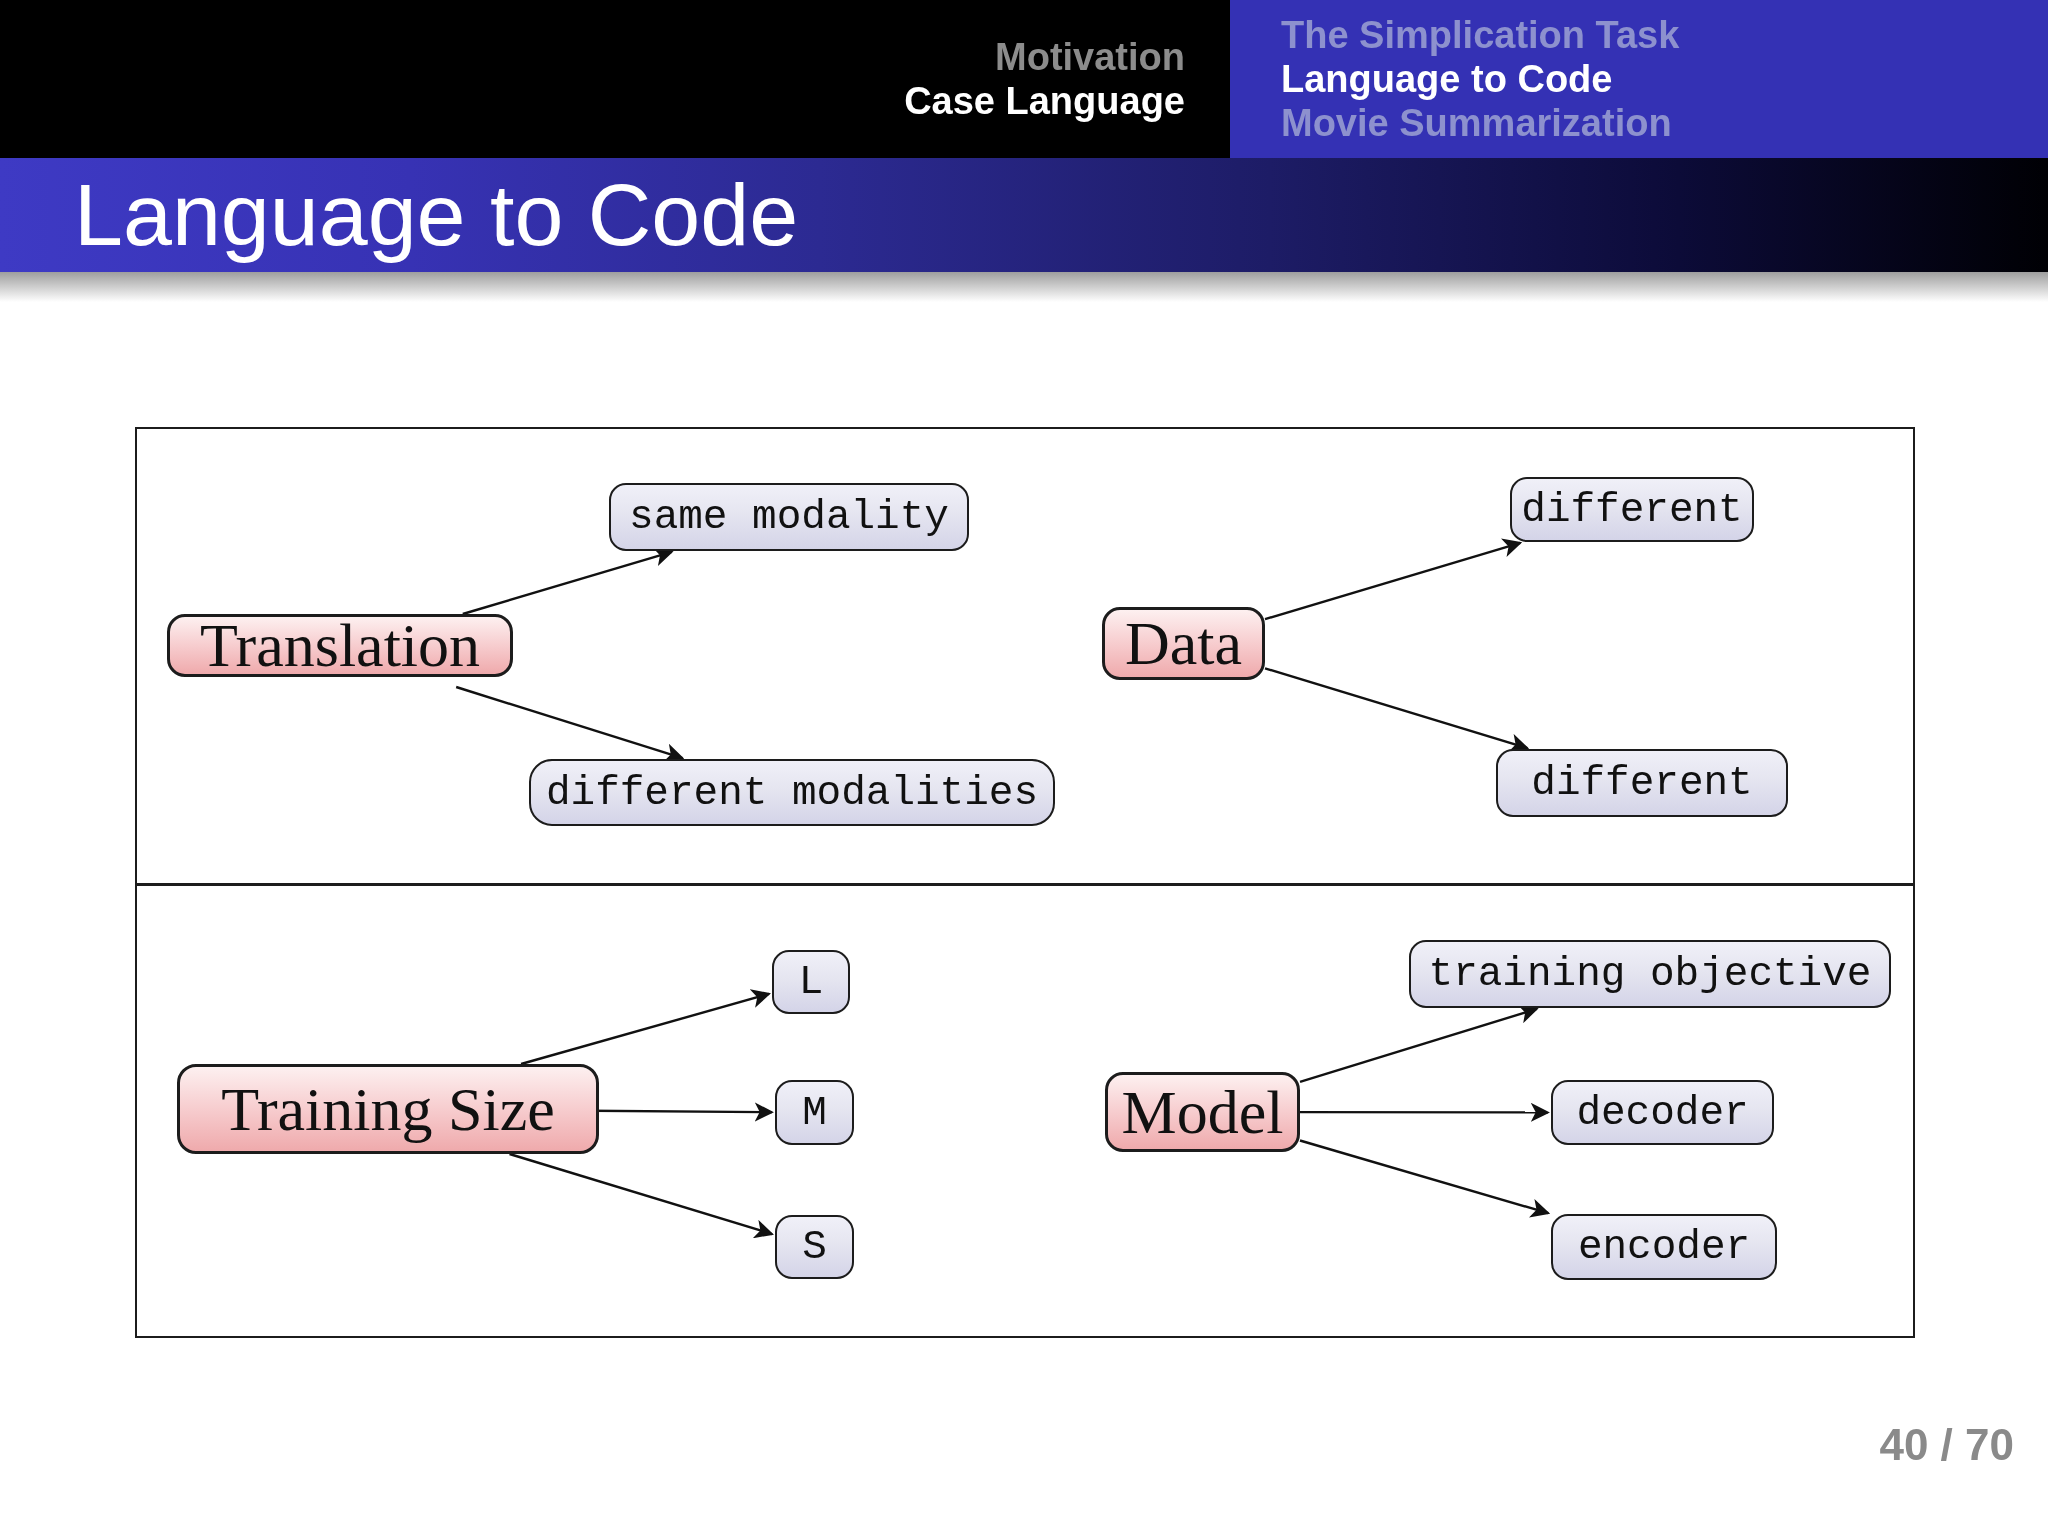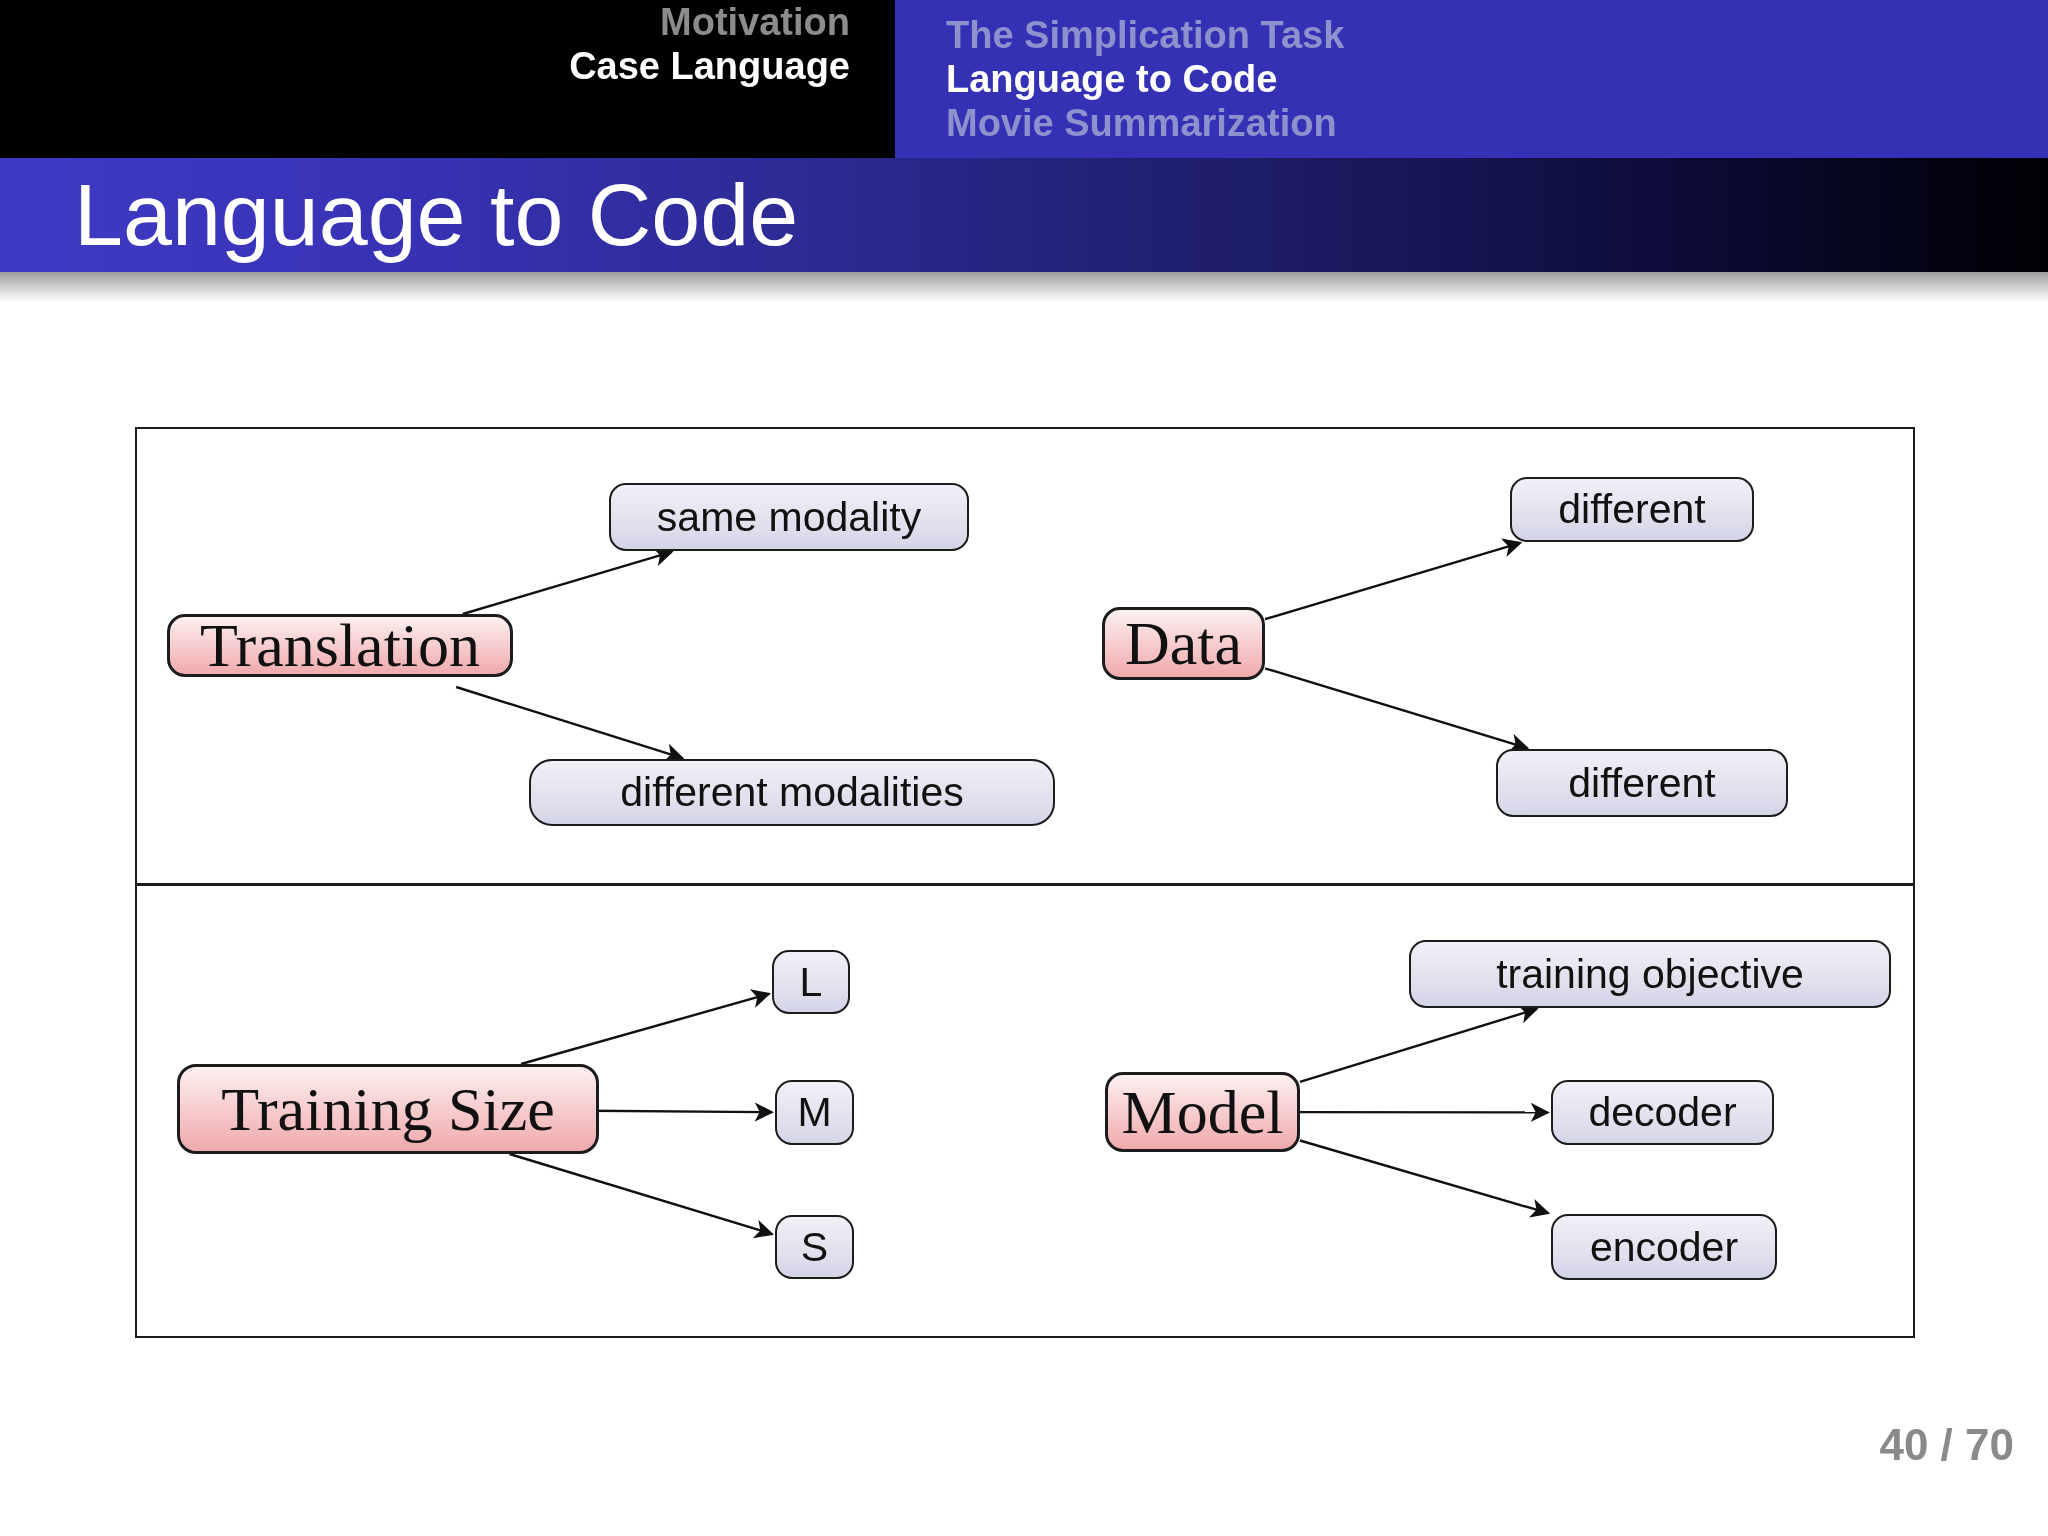--- a/index.html
+++ b/index.html
@@ -3,22 +3,22 @@
 <meta charset="utf-8">
 <style>
   html,body{margin:0;padding:0;background:#ffffff;}
   .slide{
     position:relative; width:2048px; height:1536px; overflow:hidden;
     background:#ffffff; font-family:"Liberation Sans", sans-serif;
   }
   
   .nav{position:absolute; left:0; top:0; width:2048px; height:158px; display:flex;}
   .nav-left{
-    width:895px; height:100%; background:#000000;
-    display:flex; flex-direction:column; justify-content:flex-start; align-items:flex-end;
+    width:1230px; height:100%; background:#000000;
+    display:flex; flex-direction:column; justify-content:center; align-items:flex-end;
     padding-right:45px; box-sizing:border-box;
   }
   .nav-right{
     flex:1; height:100%; background:var(--nav-blue);
     display:flex; flex-direction:column; justify-content:center; align-items:flex-start;
     padding-left:51px; box-sizing:border-box;
   }
   .nav ul{list-style:none; margin:0; padding:0;}
   .nav li{
     font-size:38px; font-weight:700; line-height:44px; white-space:nowrap; cursor:pointer;
@@ -57,21 +57,21 @@
     box-sizing:border-box; white-space:nowrap; color:#111;
   }
   .node.root{
     border:3px solid var(--line); border-radius:18px;
     background:linear-gradient(180deg, var(--root-top) 0%, #f6c9cb 55%, var(--root-bottom) 100%);
     font-family:"Liberation Serif", serif; font-size:62px;
   }
   .node.leaf{
     border:2px solid var(--line); border-radius:17px;
     background:linear-gradient(180deg, var(--leaf-top) 0%, #e5e5f0 45%, var(--leaf-bottom) 100%);
-    font-family:Liberation Sans, sans-serif; font-size:41px;
+    font-family:Liberation Mono, monospace; font-size:41px;
   }
   
   .page-number{
     position:absolute; right:34px; top:1420px; color:var(--page-num); 
     font-size:44px; font-weight:700;
   }
 </style>
 </head>
 <body>
 

